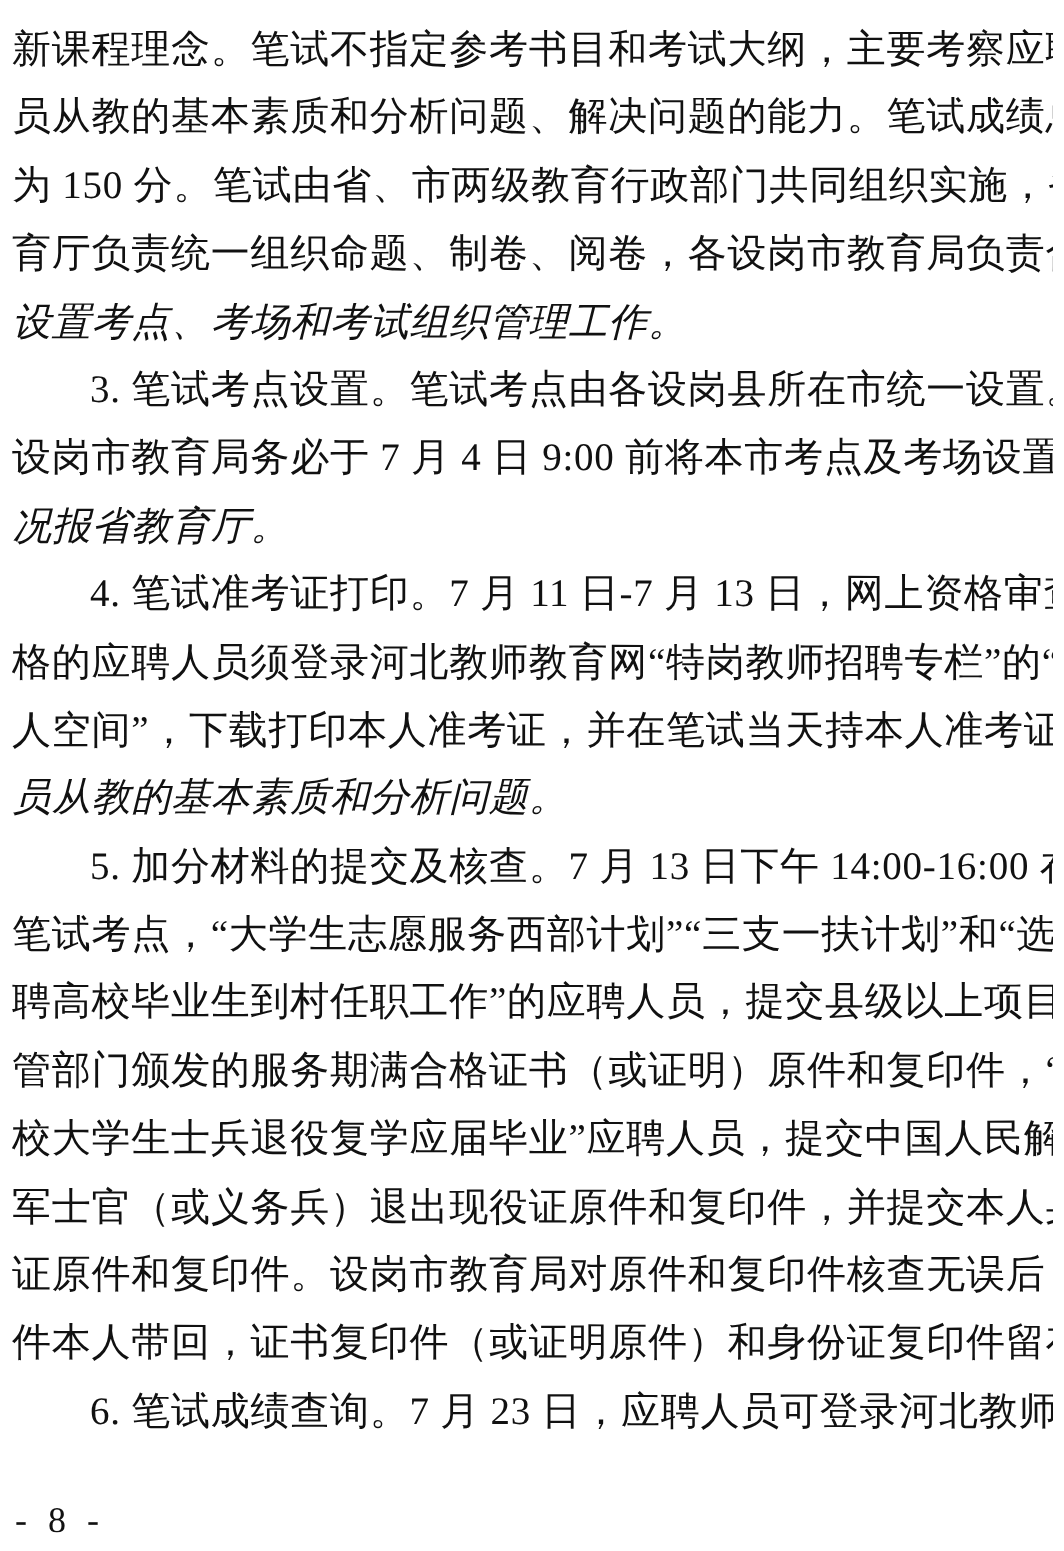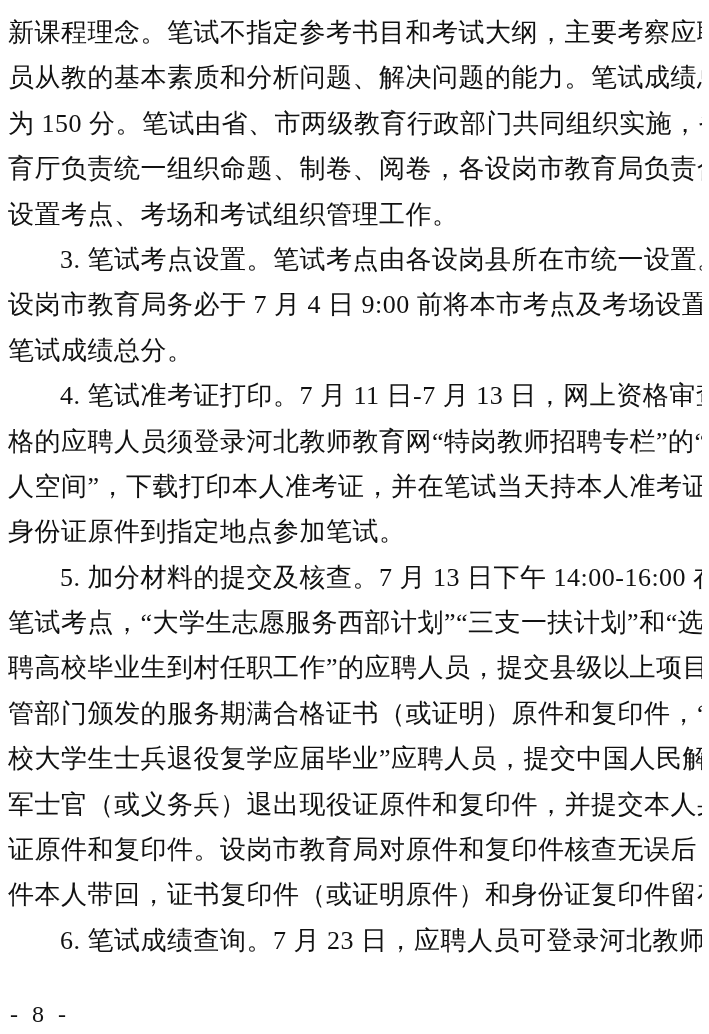--- a/index.html
+++ b/index.html
@@ -32,20 +32,21 @@
     
     text-align-last: justify;
     overflow: hidden;
     letter-spacing: 0.5px;
   }
   .line.indent {
     padding-left: 52px; 
   }
   .line.para-end {
     text-align-last: left; 
+    font-style: italic;
   }
   .footer {
     position: absolute;
     left: 10px;
     bottom: 6px;
     font-size: 24px;
     line-height: 28px;
     letter-spacing: 4px;
     color: #111111;
   }
@@ -55,25 +56,25 @@
 
 <div class="page">
   <div class="doc-body" id="doc-body">
       <div class="line">新课程理念。笔试不指定参考书目和考试大纲，主要考察应聘人</div>
       <div class="line">员从教的基本素质和分析问题、解决问题的能力。笔试成绩总分</div>
       <div class="line">为 150 分。笔试由省、市两级教育行政部门共同组织实施，省教</div>
       <div class="line">育厅负责统一组织命题、制卷、阅卷，各设岗市教育局负责合理</div>
       <div class="line para-end">设置考点、考场和考试组织管理工作。</div>
       <div class="line indent">3. 笔试考点设置。笔试考点由各设岗县所在市统一设置。各</div>
       <div class="line">设岗市教育局务必于 7 月 4 日 9:00 前将本市考点及考场设置情</div>
-      <div class="line para-end">笔试成绩总分。</div>
+      <div class="line para-end">况报省教育厅。</div>
       <div class="line indent">4. 笔试准考证打印。7 月 11 日-7 月 13 日，网上资格审查合</div>
       <div class="line">格的应聘人员须登录河北教师教育网“特岗教师招聘专栏”的“个</div>
       <div class="line">人空间”，下载打印本人准考证，并在笔试当天持本人准考证和</div>
-      <div class="line para-end">身份证原件到指定地点参加笔试。</div>
+      <div class="line para-end">员从教的基本素质和分析问题。</div>
       <div class="line indent">5. 加分材料的提交及核查。7 月 13 日下午 14:00-16:00 在</div>
       <div class="line">笔试考点，“大学生志愿服务西部计划”“三支一扶计划”和“选</div>
       <div class="line">聘高校毕业生到村任职工作”的应聘人员，提交县级以上项目主</div>
       <div class="line">管部门颁发的服务期满合格证书（或证明）原件和复印件，“在</div>
       <div class="line">校大学生士兵退役复学应届毕业”应聘人员，提交中国人民解放</div>
       <div class="line">军士官（或义务兵）退出现役证原件和复印件，并提交本人身份</div>
       <div class="line">证原件和复印件。设岗市教育局对原件和复印件核查无误后，原</div>
       <div class="line">件本人带回，证书复印件（或证明原件）和身份证复印件留存，</div>
       <div class="line indent">6. 笔试成绩查询。7 月 23 日，应聘人员可登录河北教师教</div>
     </div>

